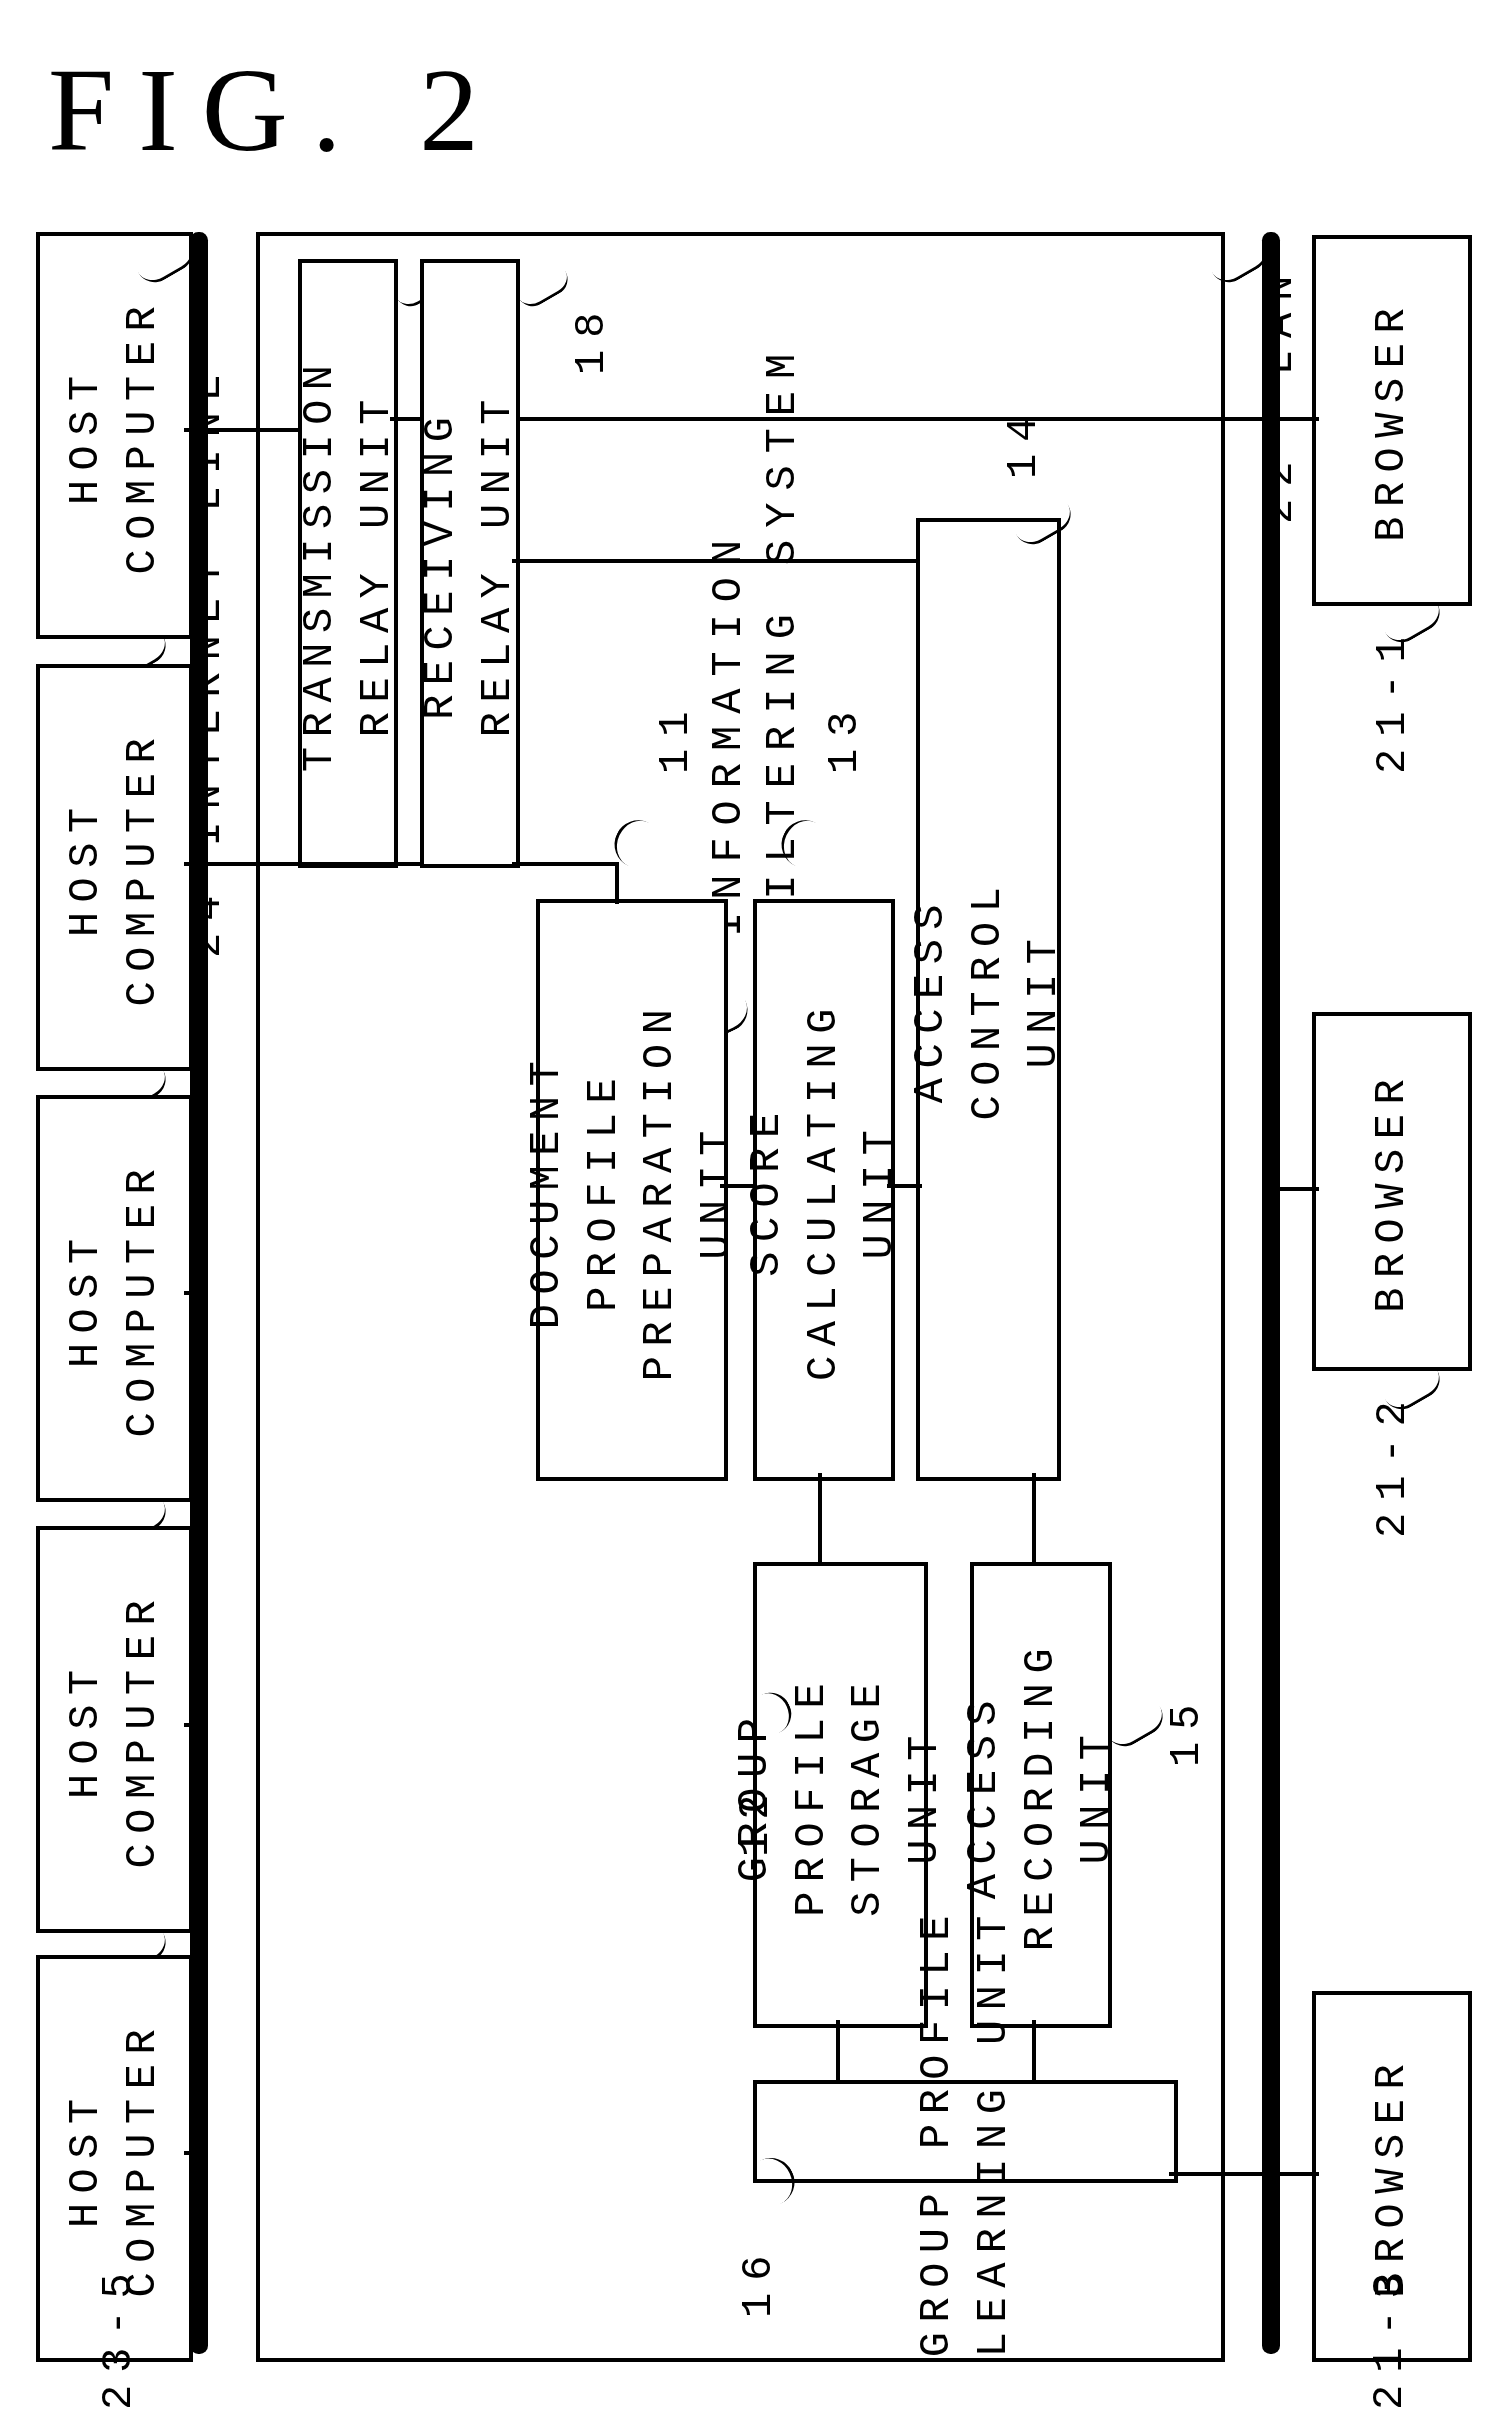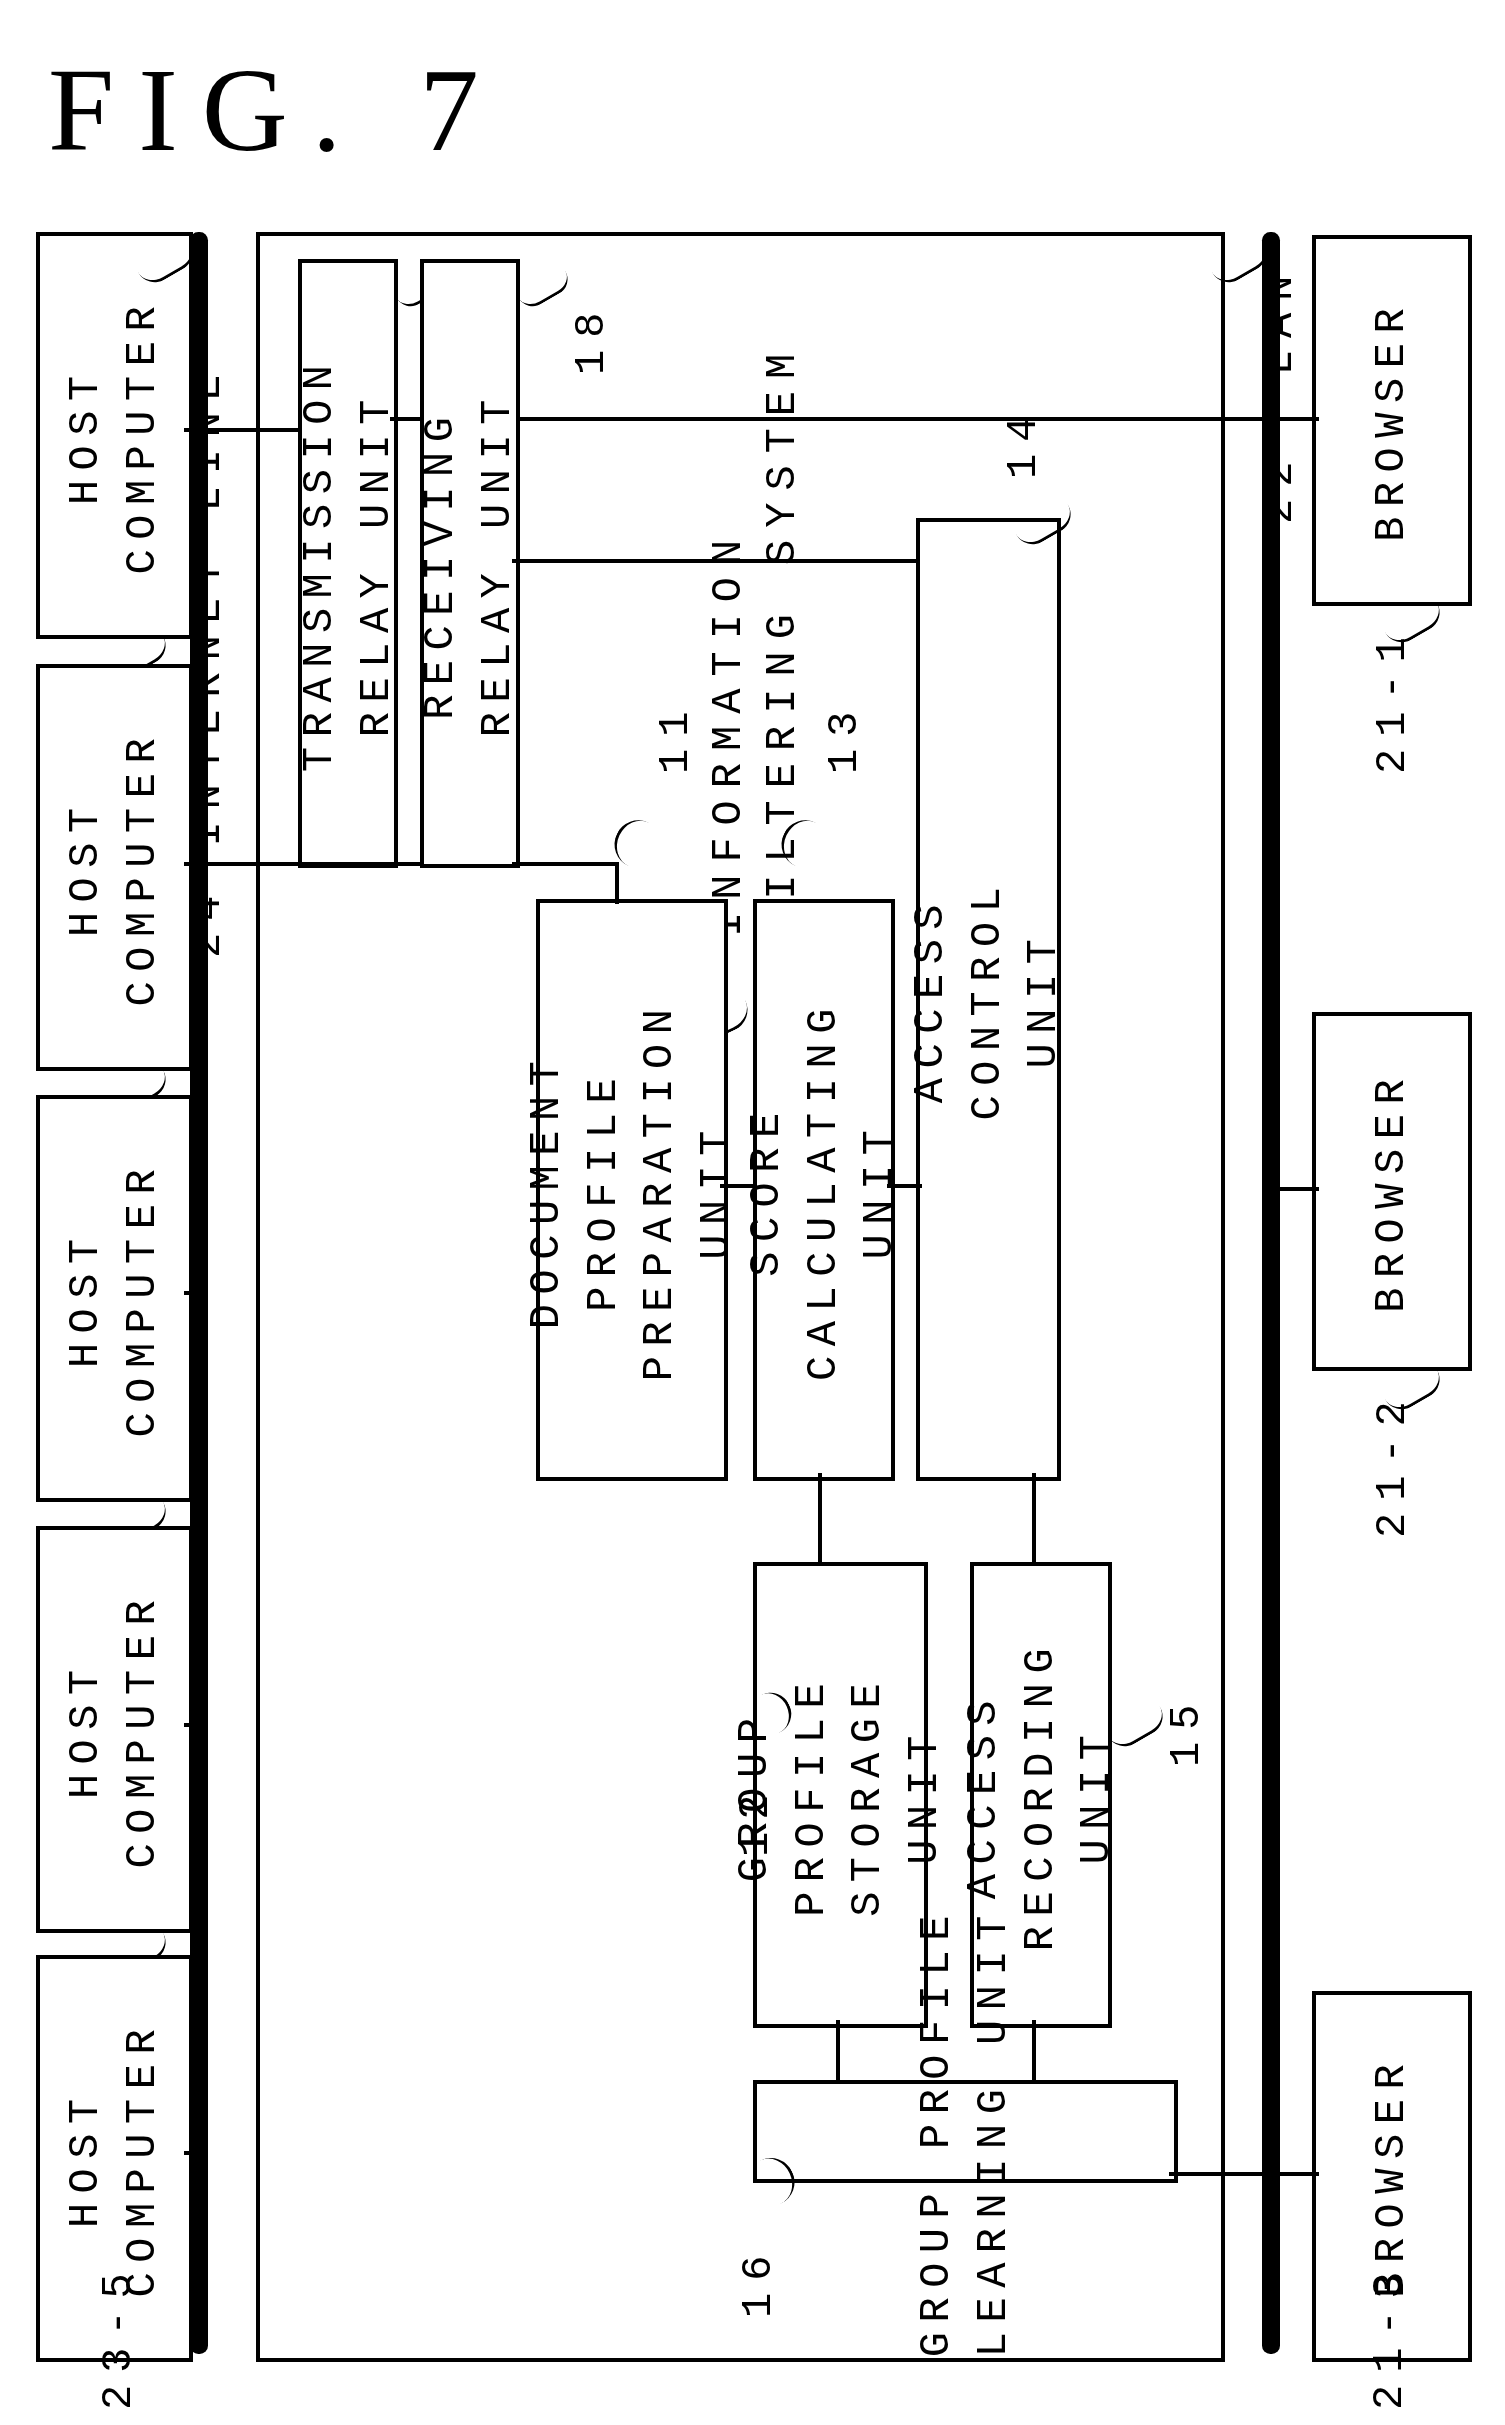--- a/index.html
+++ b/index.html
@@ -11,21 +11,21 @@
   .box{position:absolute;border:4.2px solid #000;background:#fff;display:flex;align-items:center;justify-content:center;}
   .box .inner{transform:rotate(-90deg);white-space:pre;text-align:center;font-size:42px;letter-spacing:9.5px;line-height:1.35;}
   .vbar{position:absolute;width:18px;background:#000;border-radius:8.3px;}
   .leader{position:absolute;border:3.6px solid #000;border-radius:71px;background:transparent;}
 </style>
 </head>
 <body>
 
 <div class="page" data-name="diagram-root">
 
-  <div class="title" style="left:48px;top:42px;" data-name="figure-label">FIG. 7</div>
+  <div class="title" style="left:48px;top:42px;" data-name="figure-label">FIG. 2</div>
 
   <div class="vbar" style="left:190px;top:232px;height:2122px;" data-name="internet-bus"></div>
   <div class="vbar" style="left:1262px;top:232px;height:2122px;" data-name="lan-bus"></div>
 
   <div class="vlbl" style="left:184px;top:958px;" data-name="internet-bus-label">24 INTERNET LINE</div>
   <div class="vlbl" style="left:1256px;top:524px;" data-name="lan-bus-label">22  LAN</div>
 
   <div class="box" style="left:256px;top:232px;width:961px;height:2122px;" data-name="system-container"></div>
   <div class="vlbl" style="left:705px;top:937px;" data-name="system-name-1">INFORMATION</div>
   <div class="vlbl" style="left:759px;top:937px;" data-name="system-name-2">FILTERING SYSTEM</div>

